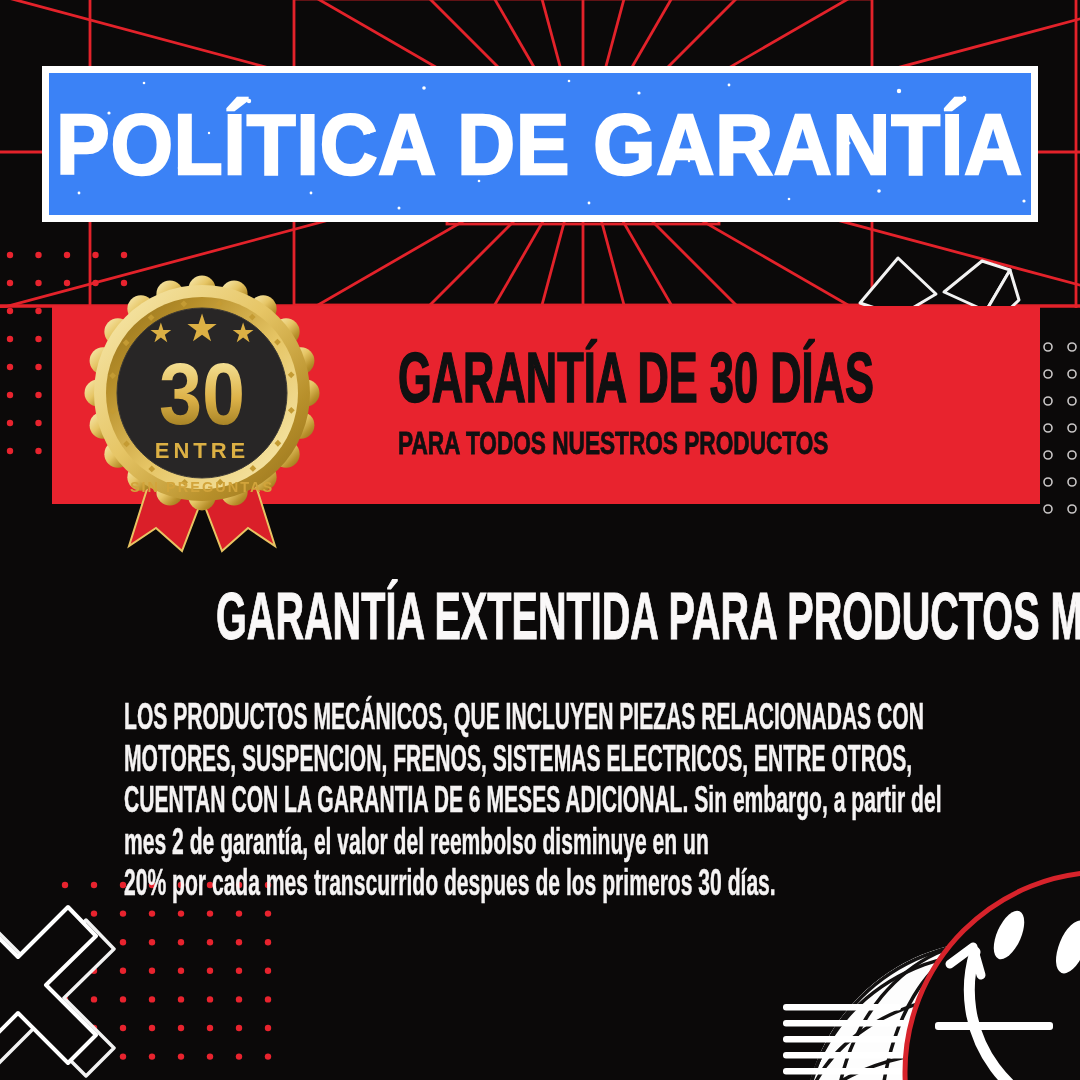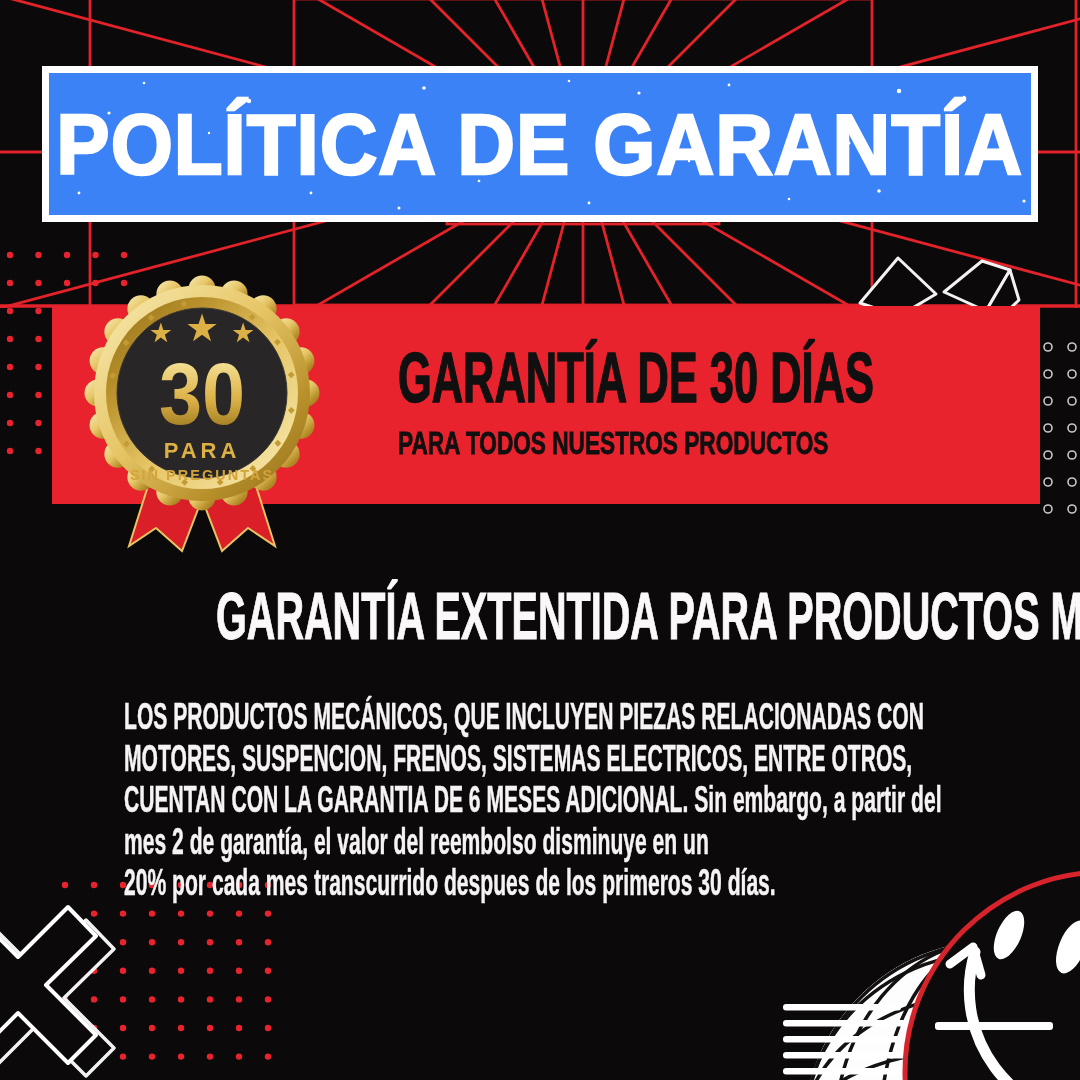--- a/index.html
+++ b/index.html
@@ -29,21 +29,21 @@
   .badge-stars{position:absolute;left:82px;top:309px;width:240px;display:flex;justify-content:center;
                align-items:flex-end;gap:12px;z-index:4;color:#dcb044;}
   .star-s{font-size:27px;line-height:1;}
   .star-m{font-size:38px;line-height:1;}
   .badge-30{position:absolute;left:82px;top:350px;width:240px;text-align:center;font-size:88px;
             line-height:1;font-weight:700;z-index:4;transform:scaleX(.88);
             background:linear-gradient(180deg,#f7e69e 8%,#ddb248 55%,#97751c 95%);
             -webkit-background-clip:text;background-clip:text;color:transparent;}
   .badge-dias{position:absolute;left:82px;top:440px;width:240px;text-align:center;font-size:22px;
               line-height:1;font-weight:700;letter-spacing:4px;color:#dcb044;z-index:4;}
-  .badge-tag{position:absolute;left:82px;top:468px;width:240px;text-align:center;font-size:14.5px;
+  .badge-tag{position:absolute;left:82px;top:480px;width:240px;text-align:center;font-size:14.5px;
              line-height:1;font-weight:700;letter-spacing:2px;color:#d2a43b;z-index:4;}
 
   
   .section-heading{position:absolute;left:0;top:583px;width:1080px;text-align:center;font-size:66px;
                    line-height:1;font-weight:700;color:#faf8f8;white-space:nowrap;
                    transform:scaleX(.6);transform-origin:center top;z-index:2;
                    -webkit-text-stroke:1px #faf8f8;}
   .body-text{position:absolute;left:124px;top:696px;z-index:2;color:#f5f3f3;font-weight:700;
              font-size:37px;line-height:41.5px;white-space:nowrap;transform:scaleX(.57);
              transform-origin:left top;-webkit-text-stroke:.5px #f5f3f3;}
@@ -355,21 +355,21 @@
         <path d="M 195.44241910250878 70.71344578416199 L 198.84241910250879 74.113445784162 L 195.44241910250878 77.513445784162 L 192.04241910250877 74.113445784162 Z" fill="#c49b33"></path>
         <path d="M 209.1731481204955 103.45751796803512 L 212.57314812049552 106.85751796803513 L 209.1731481204955 110.25751796803513 L 205.7731481204955 106.85751796803513 Z" fill="#c49b33"></path>
       </g>
   </svg>
   <div class="badge-stars">
     <span class="star-s">★</span>
     <span class="star-m">★</span>
     <span class="star-s">★</span>
   </div>
   <div class="badge-30">30</div>
-  <div class="badge-dias">PARA</div>
+  <div class="badge-dias">ENTRE</div>
   <div class="badge-tag">SIN PREGUNTAS</div>
 
   <div class="section-heading">GARANTÍA EXTENTIDA PARA PRODUCTOS MECÁNICOS</div>
   <div class="body-text">
     <div>LOS PRODUCTOS MECÁNICOS, QUE INCLUYEN PIEZAS RELACIONADAS CON</div>
     <div>MOTORES, SUSPENCION, FRENOS, SISTEMAS ELECTRICOS, ENTRE OTROS,</div>
     <div>CUENTAN CON LA GARANTIA DE 6 MESES ADICIONAL. Sin embargo, a partir del</div>
     <div>mes 2 de garantía, el valor del reembolso disminuye en un</div>
     <div>20% por cada mes transcurrido despues de los primeros 30 días.</div>
   </div>

